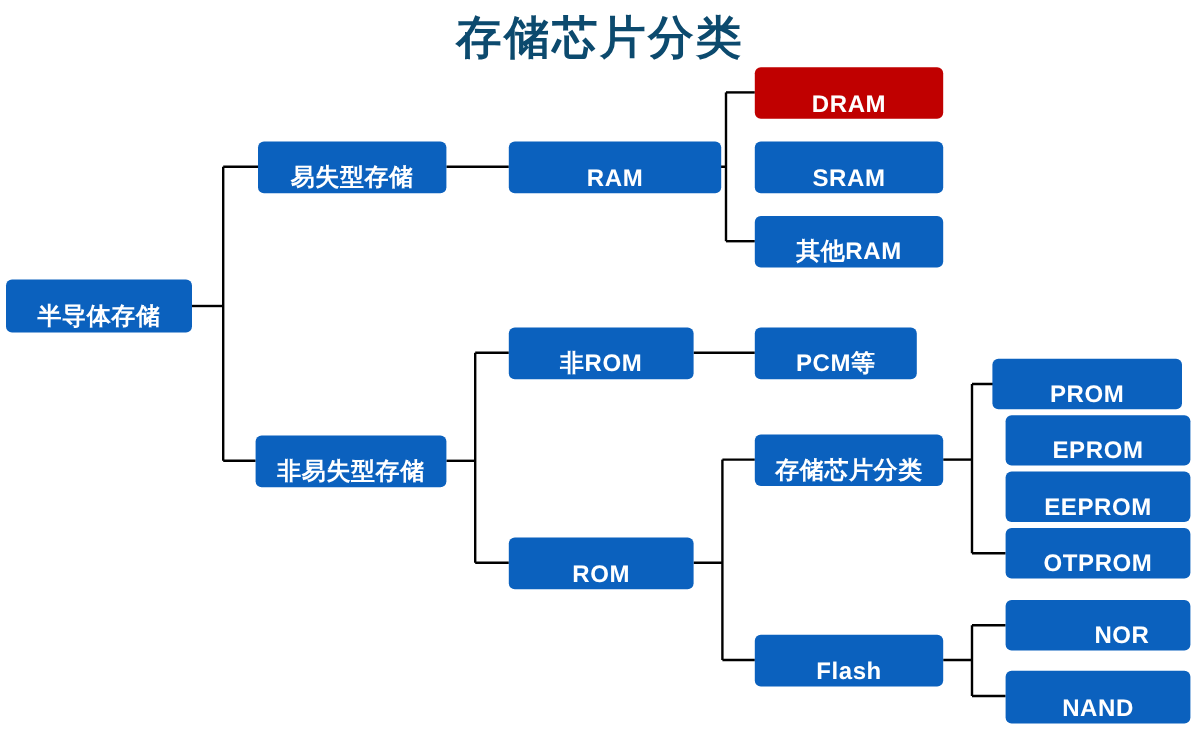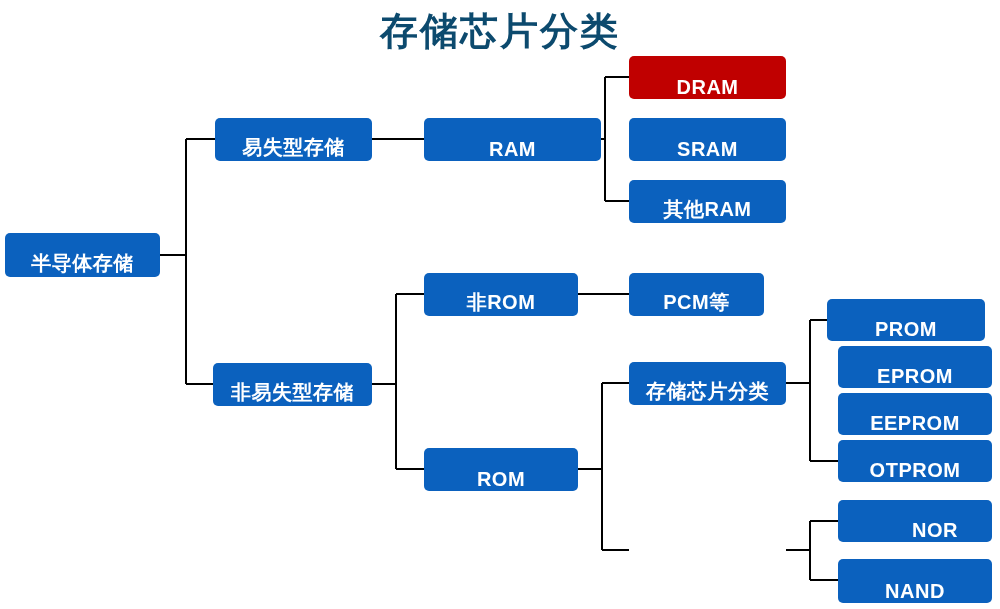--- a/index.html
+++ b/index.html
@@ -167,20 +167,23 @@
   </div>
 
   <div class="node n-eeprom">
     <span>EEPROM</span>
   </div>
 
   <div class="node n-otprom">
     <span>OTPROM</span>
   </div>
 
+  <div class="node n-flash">
+    <span>Flash</span>
+  </div>
 
   <div class="node n-nor">
     <span>NOR</span>
   </div>
 
   <div class="node n-nand">
     <span>NAND</span>
   </div>
 
 </div>

